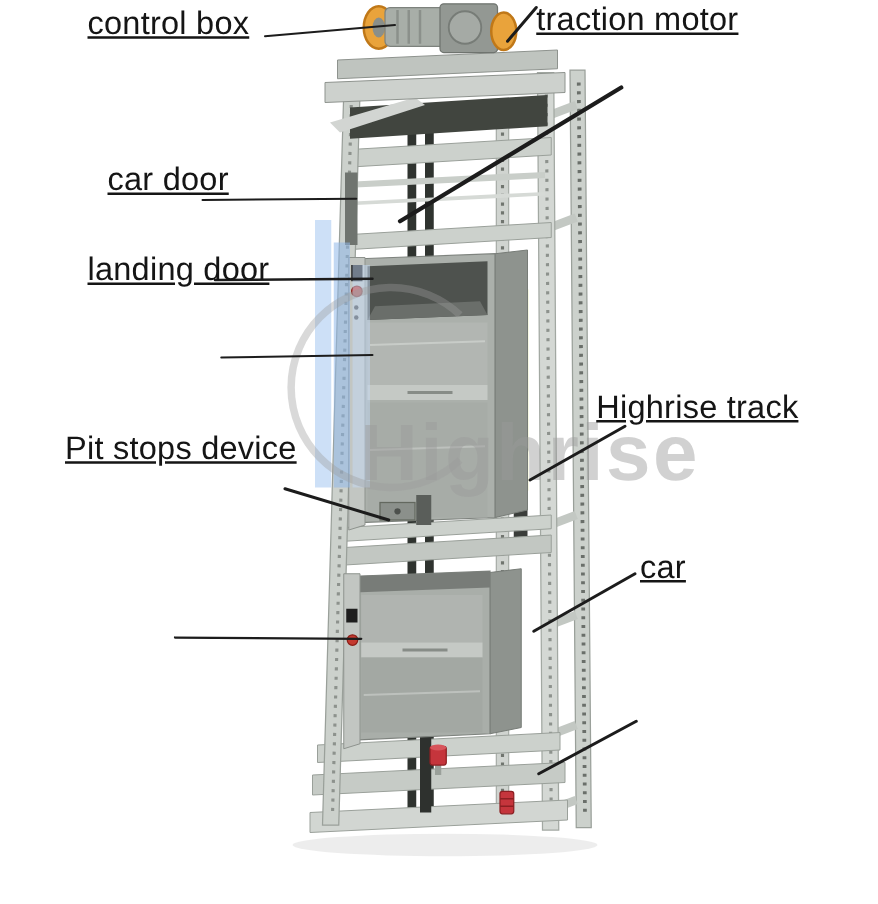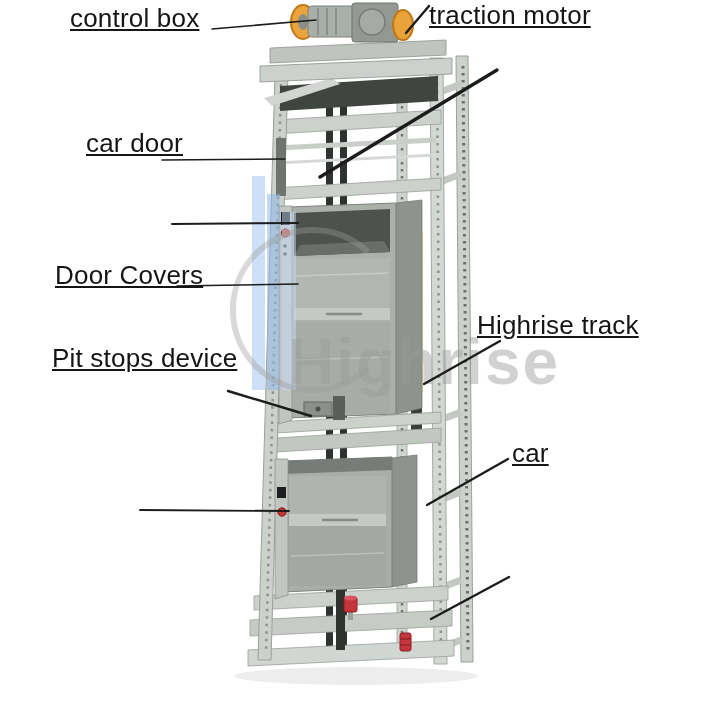--- a/index.html
+++ b/index.html
@@ -175,18 +175,18 @@
       <line x1="500" y1="341" x2="424" y2="384" stroke-width="2.4"></line>
       <line x1="508" y1="459" x2="427" y2="505" stroke-width="2.4"></line>
       <line x1="140" y1="510" x2="289" y2="511" stroke-width="1.8"></line>
       <line x1="509" y1="577" x2="431" y2="619" stroke-width="2.4"></line>
     </g>
   </svg>
 
   <div class="label" style="left:70px;top:5px">control box</div>
   <div class="label" style="left:429px;top:2px">traction motor</div>
   <div class="label" style="left:86px;top:130px">car door</div>
-  <div class="label" style="left:55px;top:262px">Door Covers</div>
+  <div class="label" style="left:70px;top:202px">landing door</div>
   <div class="label" style="left:52px;top:345px">Pit stops device</div>
   <div class="label" style="left:477px;top:312px">Highrise track</div>
   <div class="label" style="left:512px;top:440px">car</div>
 
 </div>
 
 </body></html>

